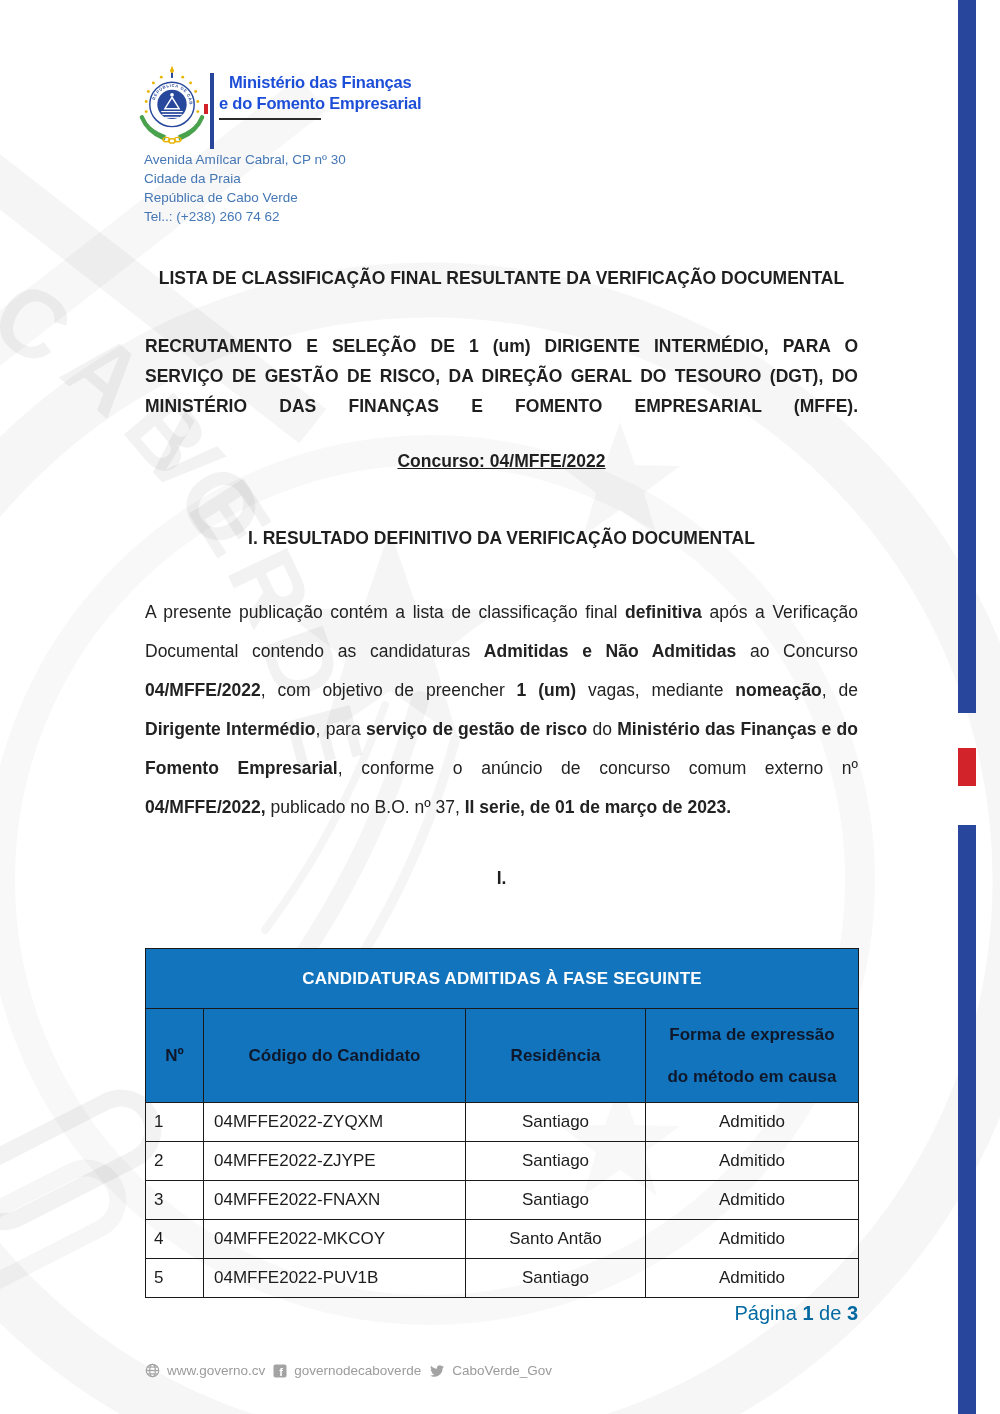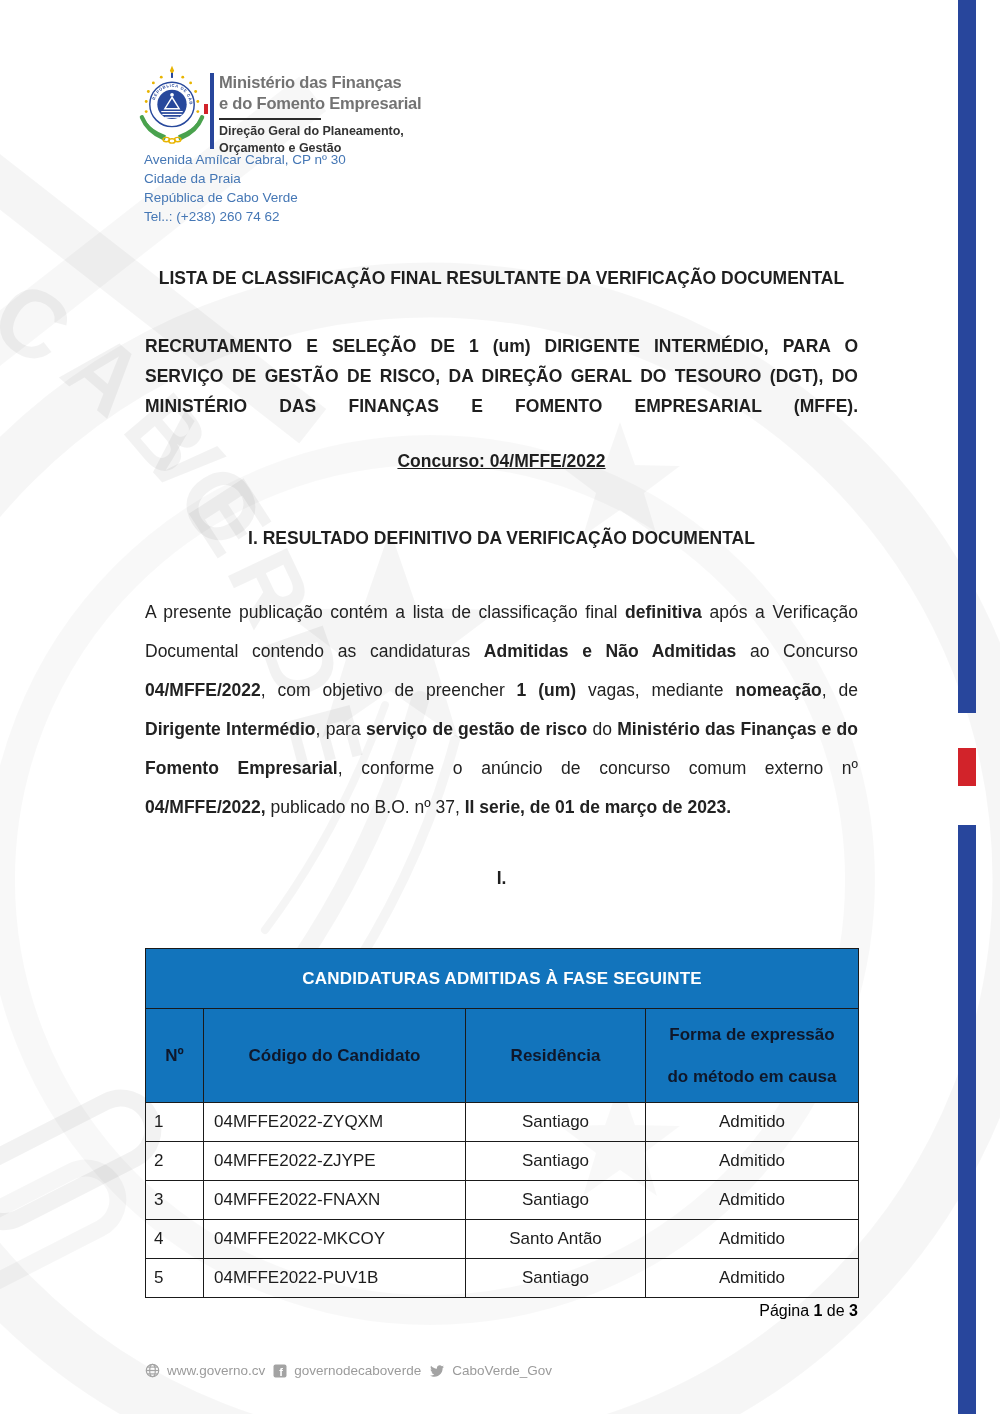--- a/index.html
+++ b/index.html
@@ -20,21 +20,21 @@
   
   .sidebar-seg{position:absolute;left:958px;width:18px;}
   .seg-blue-top{top:0;height:713px;background:var(--bar_blue);}
   .seg-red{top:748px;height:38px;background:var(--bar_red);}
   .seg-blue-bottom{top:825px;height:589px;background:var(--bar_blue);}
 
   
   .seal{position:absolute;left:129px;top:64px;width:86px;height:88px;}
   .brand-divider{position:absolute;left:210px;top:73px;width:4px;height:76px;background:var(--bar_blue);}
   .brand-red-tick{position:absolute;left:204px;top:104px;width:4px;height:10px;background:var(--bar_red);}
-  .ministry{position:absolute;left:219px;top:72px;font-size:16.5px;font-weight:bold;color:#737373;line-height:21px;letter-spacing:-0.2px;}
+  .ministry{position:absolute;left:219px;top:72px;font-size:16.5px;font-weight:bold;color:#1d4ed8;line-height:21px;letter-spacing:-0.2px;text-align:center;}
   .brand-rule{position:absolute;left:219px;top:118px;width:102px;height:2px;background:#2b2b2b;}
   .department{position:absolute;left:219px;top:123px;font-size:12.5px;font-weight:bold;color:#333;line-height:17px;}
   .address{position:absolute;left:144px;top:150px;font-size:13.5px;color:var(--address_blue);line-height:19px;}
 
   
   .doc-title{position:absolute;left:145px;top:260px;width:713px;text-align:center;font-size:17.5px;font-weight:bold;margin-top:8px;}
   .doc-subtitle{position:absolute;left:145px;top:331px;width:713px;text-align:justify;font-size:17.5px;font-weight:bold;line-height:30px;}
   .doc-subtitle::after{content:"";display:inline-block;width:100%;}
   .contest{position:absolute;left:145px;top:451px;width:713px;text-align:center;font-size:17.5px;font-weight:bold;text-decoration:underline;}
   .section-heading{position:absolute;left:145px;top:528px;width:713px;text-align:center;font-size:17.5px;font-weight:bold;}
@@ -48,21 +48,21 @@
   .t-banner td{background:var(--table_blue);color:#fff;font-weight:bold;text-align:center;height:60px;font-size:17px;letter-spacing:0.2px;}
   .t-head th{background:var(--table_blue);color:#0f172a;font-weight:bold;text-align:center;height:94px;vertical-align:middle;font-size:17px;}
   .t-head th.col3{line-height:42px;padding:0 12px;}
   table.results tbody td{height:39px;vertical-align:middle;color:#1c1c1c;background:transparent;}
   table.results tbody td.c0{padding-left:8px;text-align:left;}
   table.results tbody td.c1{padding-left:10px;text-align:left;}
   table.results tbody td.c2{text-align:center;}
   table.results tbody td.c3{text-align:center;}
 
   
-  .page-number{position:absolute;left:145px;top:1302px;width:713px;text-align:right;font-size:16px;color:#000000;}
+  .page-number{position:absolute;left:145px;top:1302px;width:713px;text-align:right;font-size:20px;color:#0369a1;}
   .page-number .b{font-weight:bold;}
   .social-footer{position:absolute;left:145px;top:1363px;width:713px;padding-right:120px;display:flex;justify-content:flex-start;align-items:center;gap:8px;color:var(--footer_gray);font-size:13.5px;}
   .social-item{display:flex;align-items:center;gap:7px;}
   .social-item svg{display:block;}
 </style>
 </head>
 <body>
 
 <div class="page">
 
@@ -151,24 +151,20 @@
     </svg>
 
     <div class="brand-divider"></div>
     <div class="brand-red-tick"></div>
 
     <div class="ministry">
       <div>Ministério das Finanças</div>
       <div>e do Fomento Empresarial</div>
     </div>
     <div class="brand-rule"></div>
-    <div class="department">
-      <div>Direção Geral do Planeamento,</div>
-      <div>Orçamento e Gestão</div>
-    </div>
 
     <div class="address">
       <div>Avenida Amílcar Cabral, CP nº 30</div>
       <div>Cidade da Praia</div>
       <div>República de Cabo Verde</div>
       <div>Tel..: (+238) 260 74 62</div>
     </div>
 
     <div class="doc-title">LISTA DE CLASSIFICAÇÃO FINAL RESULTANTE DA VERIFICAÇÃO DOCUMENTAL</div>
     <div class="doc-subtitle">RECRUTAMENTO E SELEÇÃO DE 1 (um) DIRIGENTE INTERMÉDIO, PARA O SERVIÇO DE GESTÃO DE RISCO, DA DIREÇÃO GERAL DO TESOURO (DGT), DO MINISTÉRIO DAS FINANÇAS E FOMENTO EMPRESARIAL (MFFE).</div>

